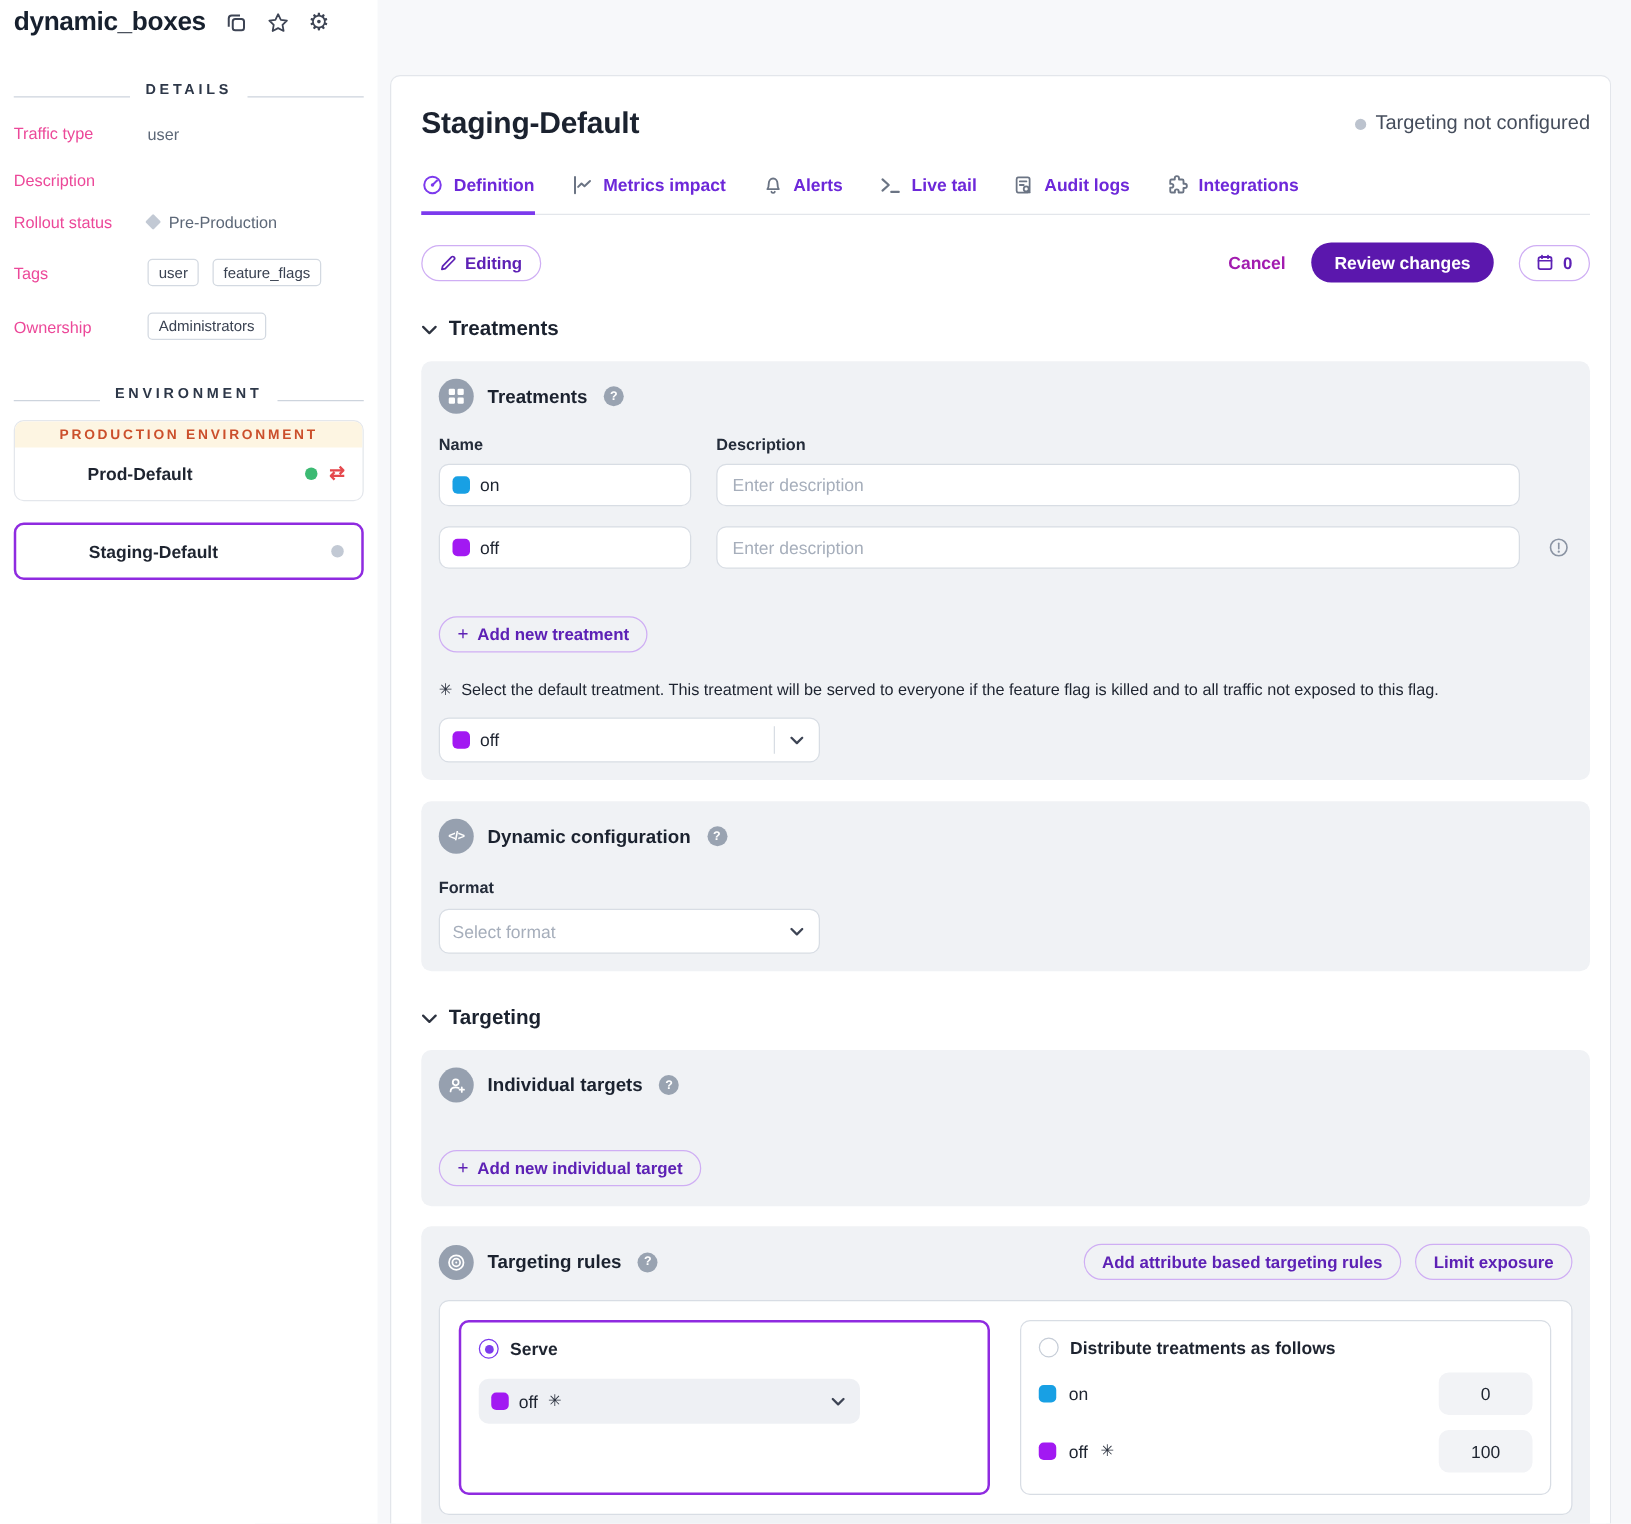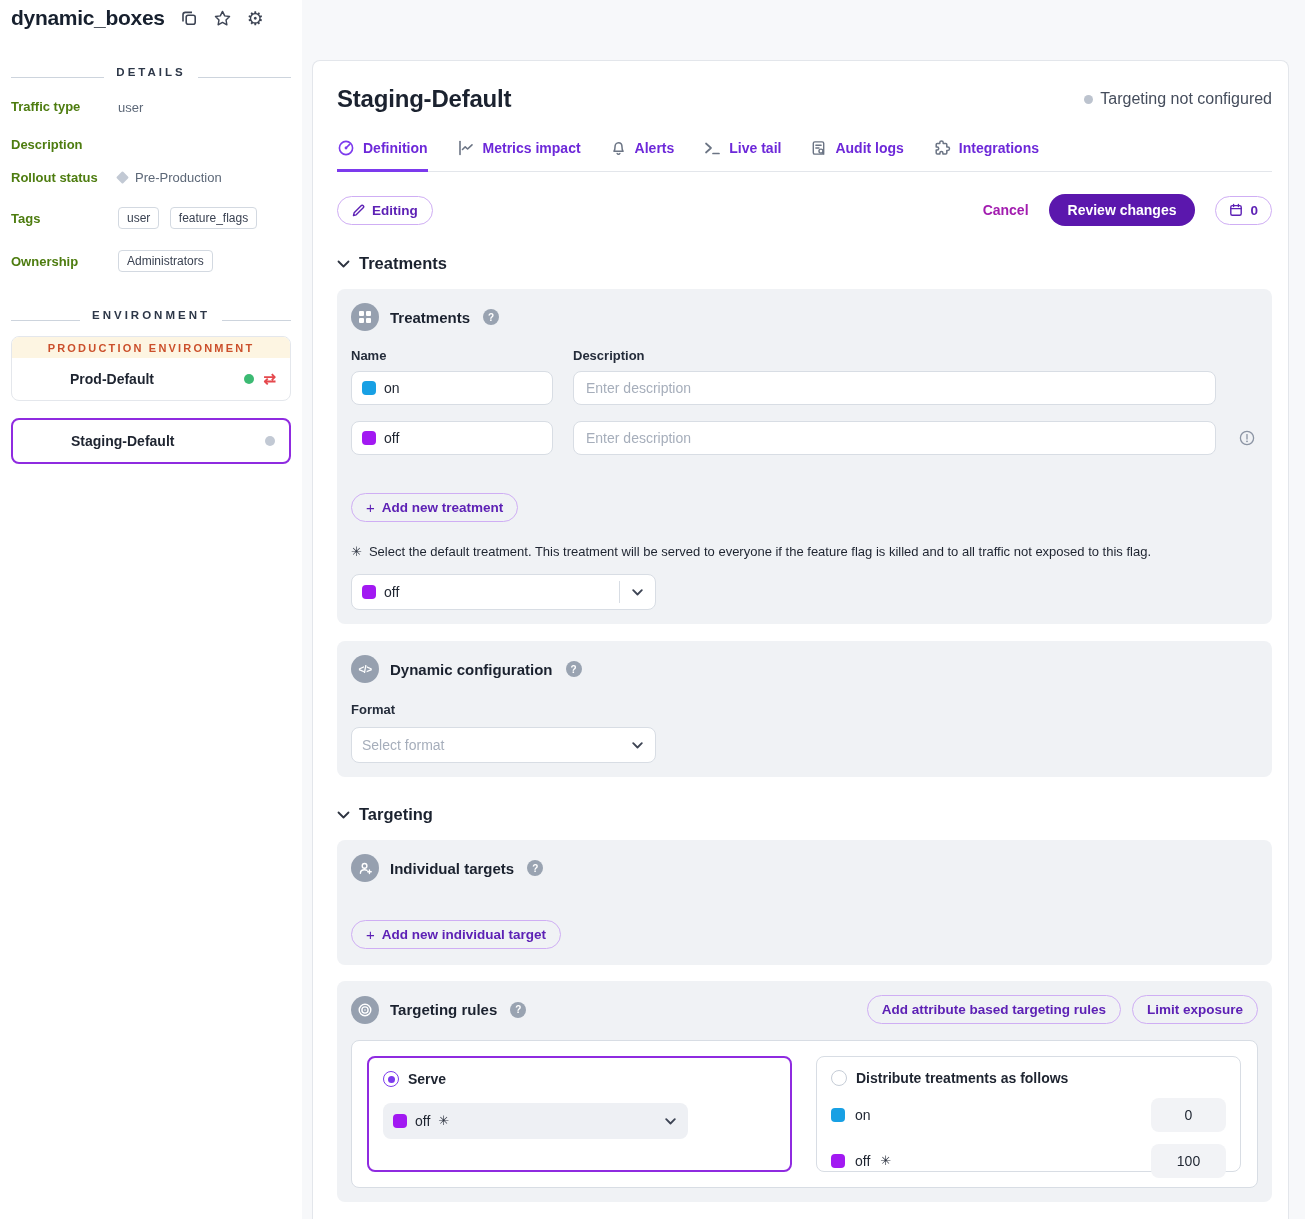--- a/index.html
+++ b/index.html
@@ -17,21 +17,21 @@
   .app-header { display:flex; align-items:center; margin-top:2px; }
   .app-title { font-size:21px; font-weight:bold; letter-spacing:-0.3px; color:#17202e; }
   .app-header .hicon { margin-left:15px; color:#3d4454; cursor:pointer; display:flex; align-items:center; }
   .gear-glyph { font-size:19px; line-height:19px; color:#3d4454; }
 
   .divider-head { display:flex; align-items:flex-end; gap:12px; margin-top:36px; }
   .divider-head .line { flex:1; border-top:1px solid #cdd4dd; }
   .divider-head .txt { font-size:11.5px; font-weight:bold; letter-spacing:3px; color:#2d3748; }
 
   .field-row { display:flex; margin-top:21px; }
-  .field-label { width:107px; flex:none; font-size:13px; font-weight:bold; color:#4d7c0f; }
+  .field-label { width:107px; flex:none; font-size:13px; font-weight:normal; color:#ec4899; }
   .field-value { font-size:13px; color:#5d6878; line-height:17px; }
   .chip { display:inline-block; border:1px solid #d3d9e1; border-radius:4px; background:#fff;
           padding:3px 8px; font-size:12px; color:#3a4252; margin-right:6px; }
   .rollout { display:flex; align-items:center; gap:8px; color:#5d6878; font-size:13px; }
   .diamond { width:9px; height:9px; background:#c2c9d4; transform:rotate(45deg); border-radius:1px; }
 
   .env-card { border:1px solid #e4e7ec; border-radius:8px; margin-top:15px; overflow:hidden; background:#fff; }
   .env-banner { background:#fdf5e2; color:#cb4f2b; font-size:11px; font-weight:bold; letter-spacing:2.2px;
                 text-align:center; padding:5px 0 4px; }
   .env-row { display:flex; align-items:center; padding:13px 14px; }
@@ -109,21 +109,21 @@
   .select.mt10 { margin-top:10px; }
 
   .add-btn { margin-top:22px; }
   .add-btn2 { margin-top:38px; margin-bottom:2px; }
   .plus { font-size:15px; font-weight:normal; line-height:13px; }
 
   .tr-head { display:flex; align-items:center; gap:11px; }
   .tr-head-right { margin-left:auto; display:flex; gap:11px; }
 
   .rules-wrap { background:#fff; border:1px solid #d8dde4; border-radius:8px; margin-top:16px; padding:15px;
-                display:flex; gap:24px; height:148px; }
+                display:flex; gap:24px; height:172px; }
   .rule-card { width:425px; border-radius:8px; padding:13px 14px; }
   .rule-card.serve { border:2px solid #8f2be0; }
   .rule-card.distribute { border:1px solid #d8dde4; }
   .radio-row { display:flex; align-items:center; gap:9px; }
   .radio { width:16px; height:16px; border-radius:50%; flex:none; display:flex; align-items:center; justify-content:center; }
   .radio.on { border:1.5px solid #7c3aed; }
   .radio.on .rdot { width:7px; height:7px; border-radius:50%; background:#7c3aed; }
   .radio.off-r { border:1.5px solid #c6cdd7; background:#fff; }
   .radio-label { font-size:14px; font-weight:bold; color:#1e2430; }
   .serve-select { width:305px; height:36px; background:#eef0f4; border-radius:8px; margin-top:16px;

